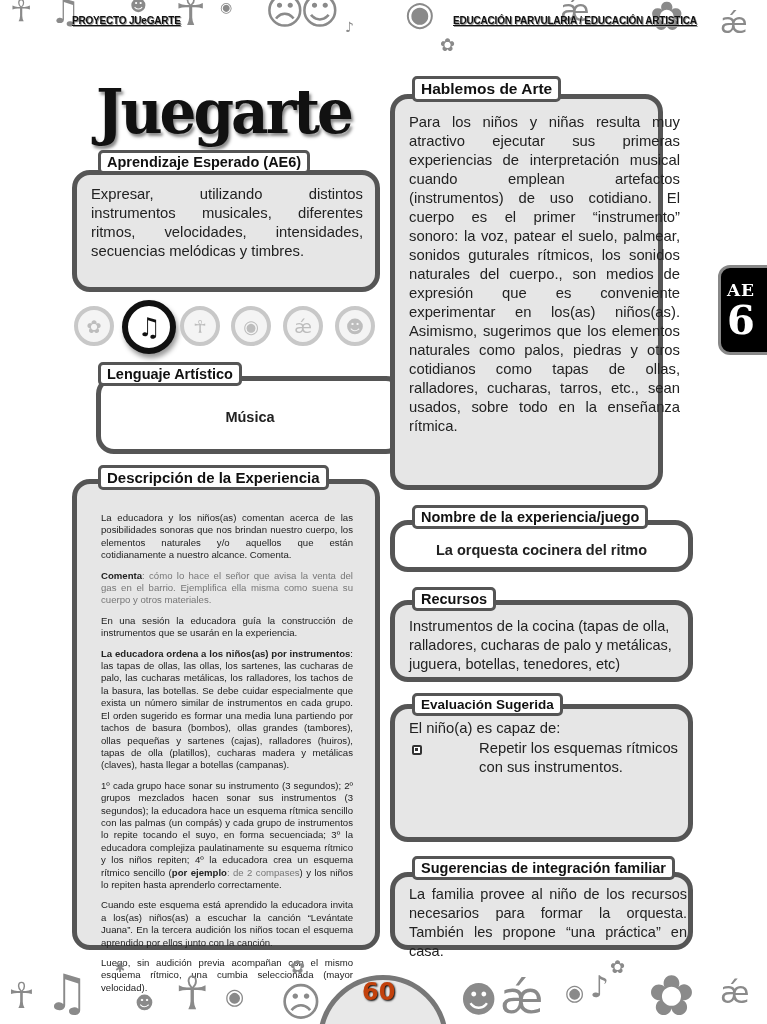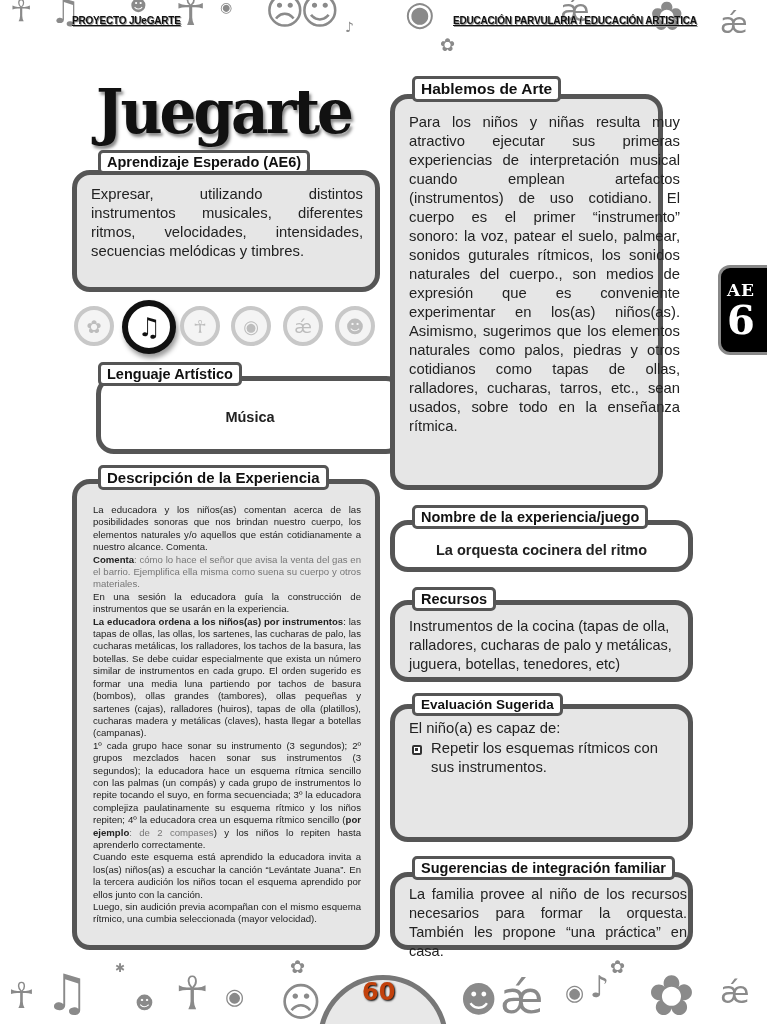--- a/index.html
+++ b/index.html
@@ -34,23 +34,23 @@
 
   
   .ae-tab { position: absolute; left: 718px; top: 265px; width: 60px; height: 90px; background: #000; border: 3px solid #888; border-radius: 12px 0 0 12px; color: #fff; font-family: "DejaVu Serif", serif; text-align: center; }
   .ae-tab .ae { font-size: 17px; font-weight: bold; margin-top: 12px; margin-left: -14px; letter-spacing: 1px; }
   .ae-tab .num { font-size: 40px; font-weight: bold; margin-left: -14px; line-height: 40px; }
 
   
   .page-circle { position: absolute; left: 318px; top: 975px; width: 130px; height: 130px; border-radius: 50%; background: #e8e8e8; border: 5px solid #777; }
   .page-num { position: absolute; left: 362px; top: 978px; font-family: "DejaVu Sans", sans-serif; font-weight: bold; font-size: 24px; color: #c2410c; text-shadow: 1px 1px 2px #000; }
 
-  .desc p { margin: 0; }
+  .desc p { margin: 8px; }
   .desc .muted { color: #777; }
-  .eval-item { display: flex; align-items: flex-start; }
+  .eval-item { display: flex; align-items: flex-start; gap: 48px; }
   .bullet { display: inline-block; width: 10px; height: 10px; border: 2.5px solid #333; border-radius: 2px; background: #fff; margin: 6px 9px 0 3px; flex: 0 0 auto; position: relative; }
   .bullet::after { content: ""; position: absolute; left: 1px; top: 1px; width: 3px; height: 3px; background: #333; }
 </style>
 </head>
 <body>
 
 <div class="deco-band deco-top">
   <span class="deco" style="left:10px;top:-4px;font-size:30px;">☥</span>
   <span class="deco" style="left:50px;top:-6px;font-size:34px;">♫</span>
   <span class="deco" style="left:130px;top:-2px;font-size:16px;">☻</span>

